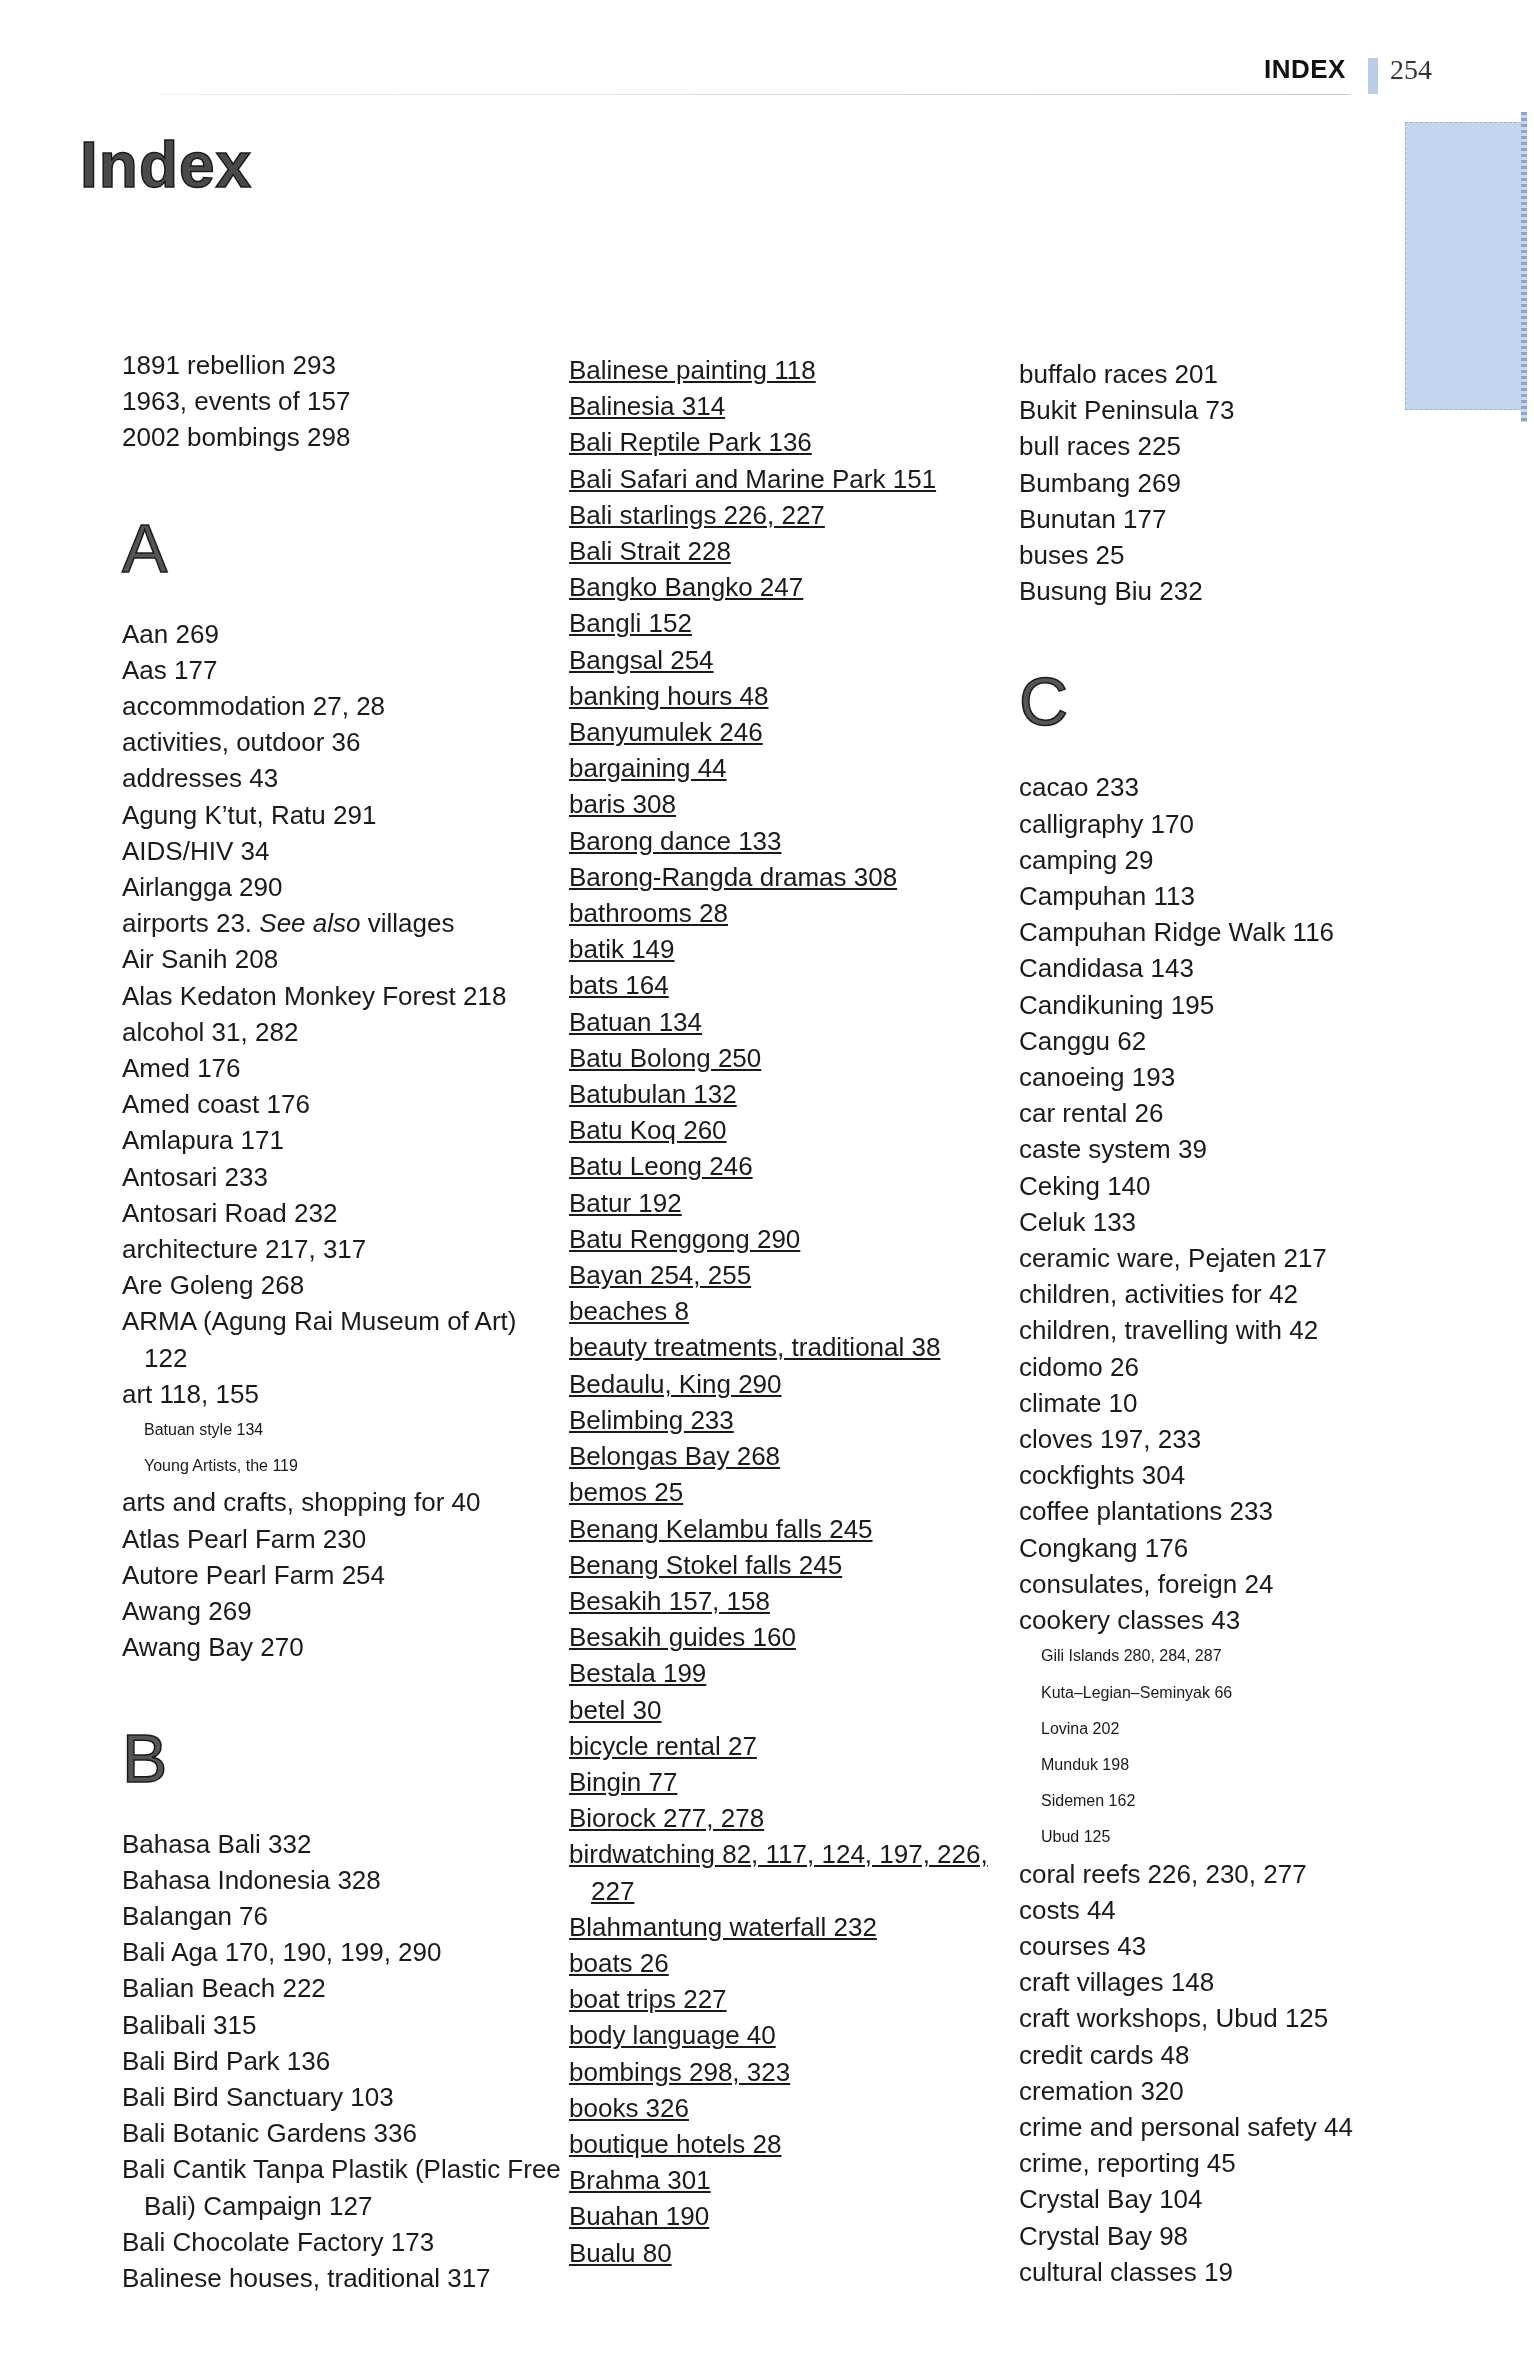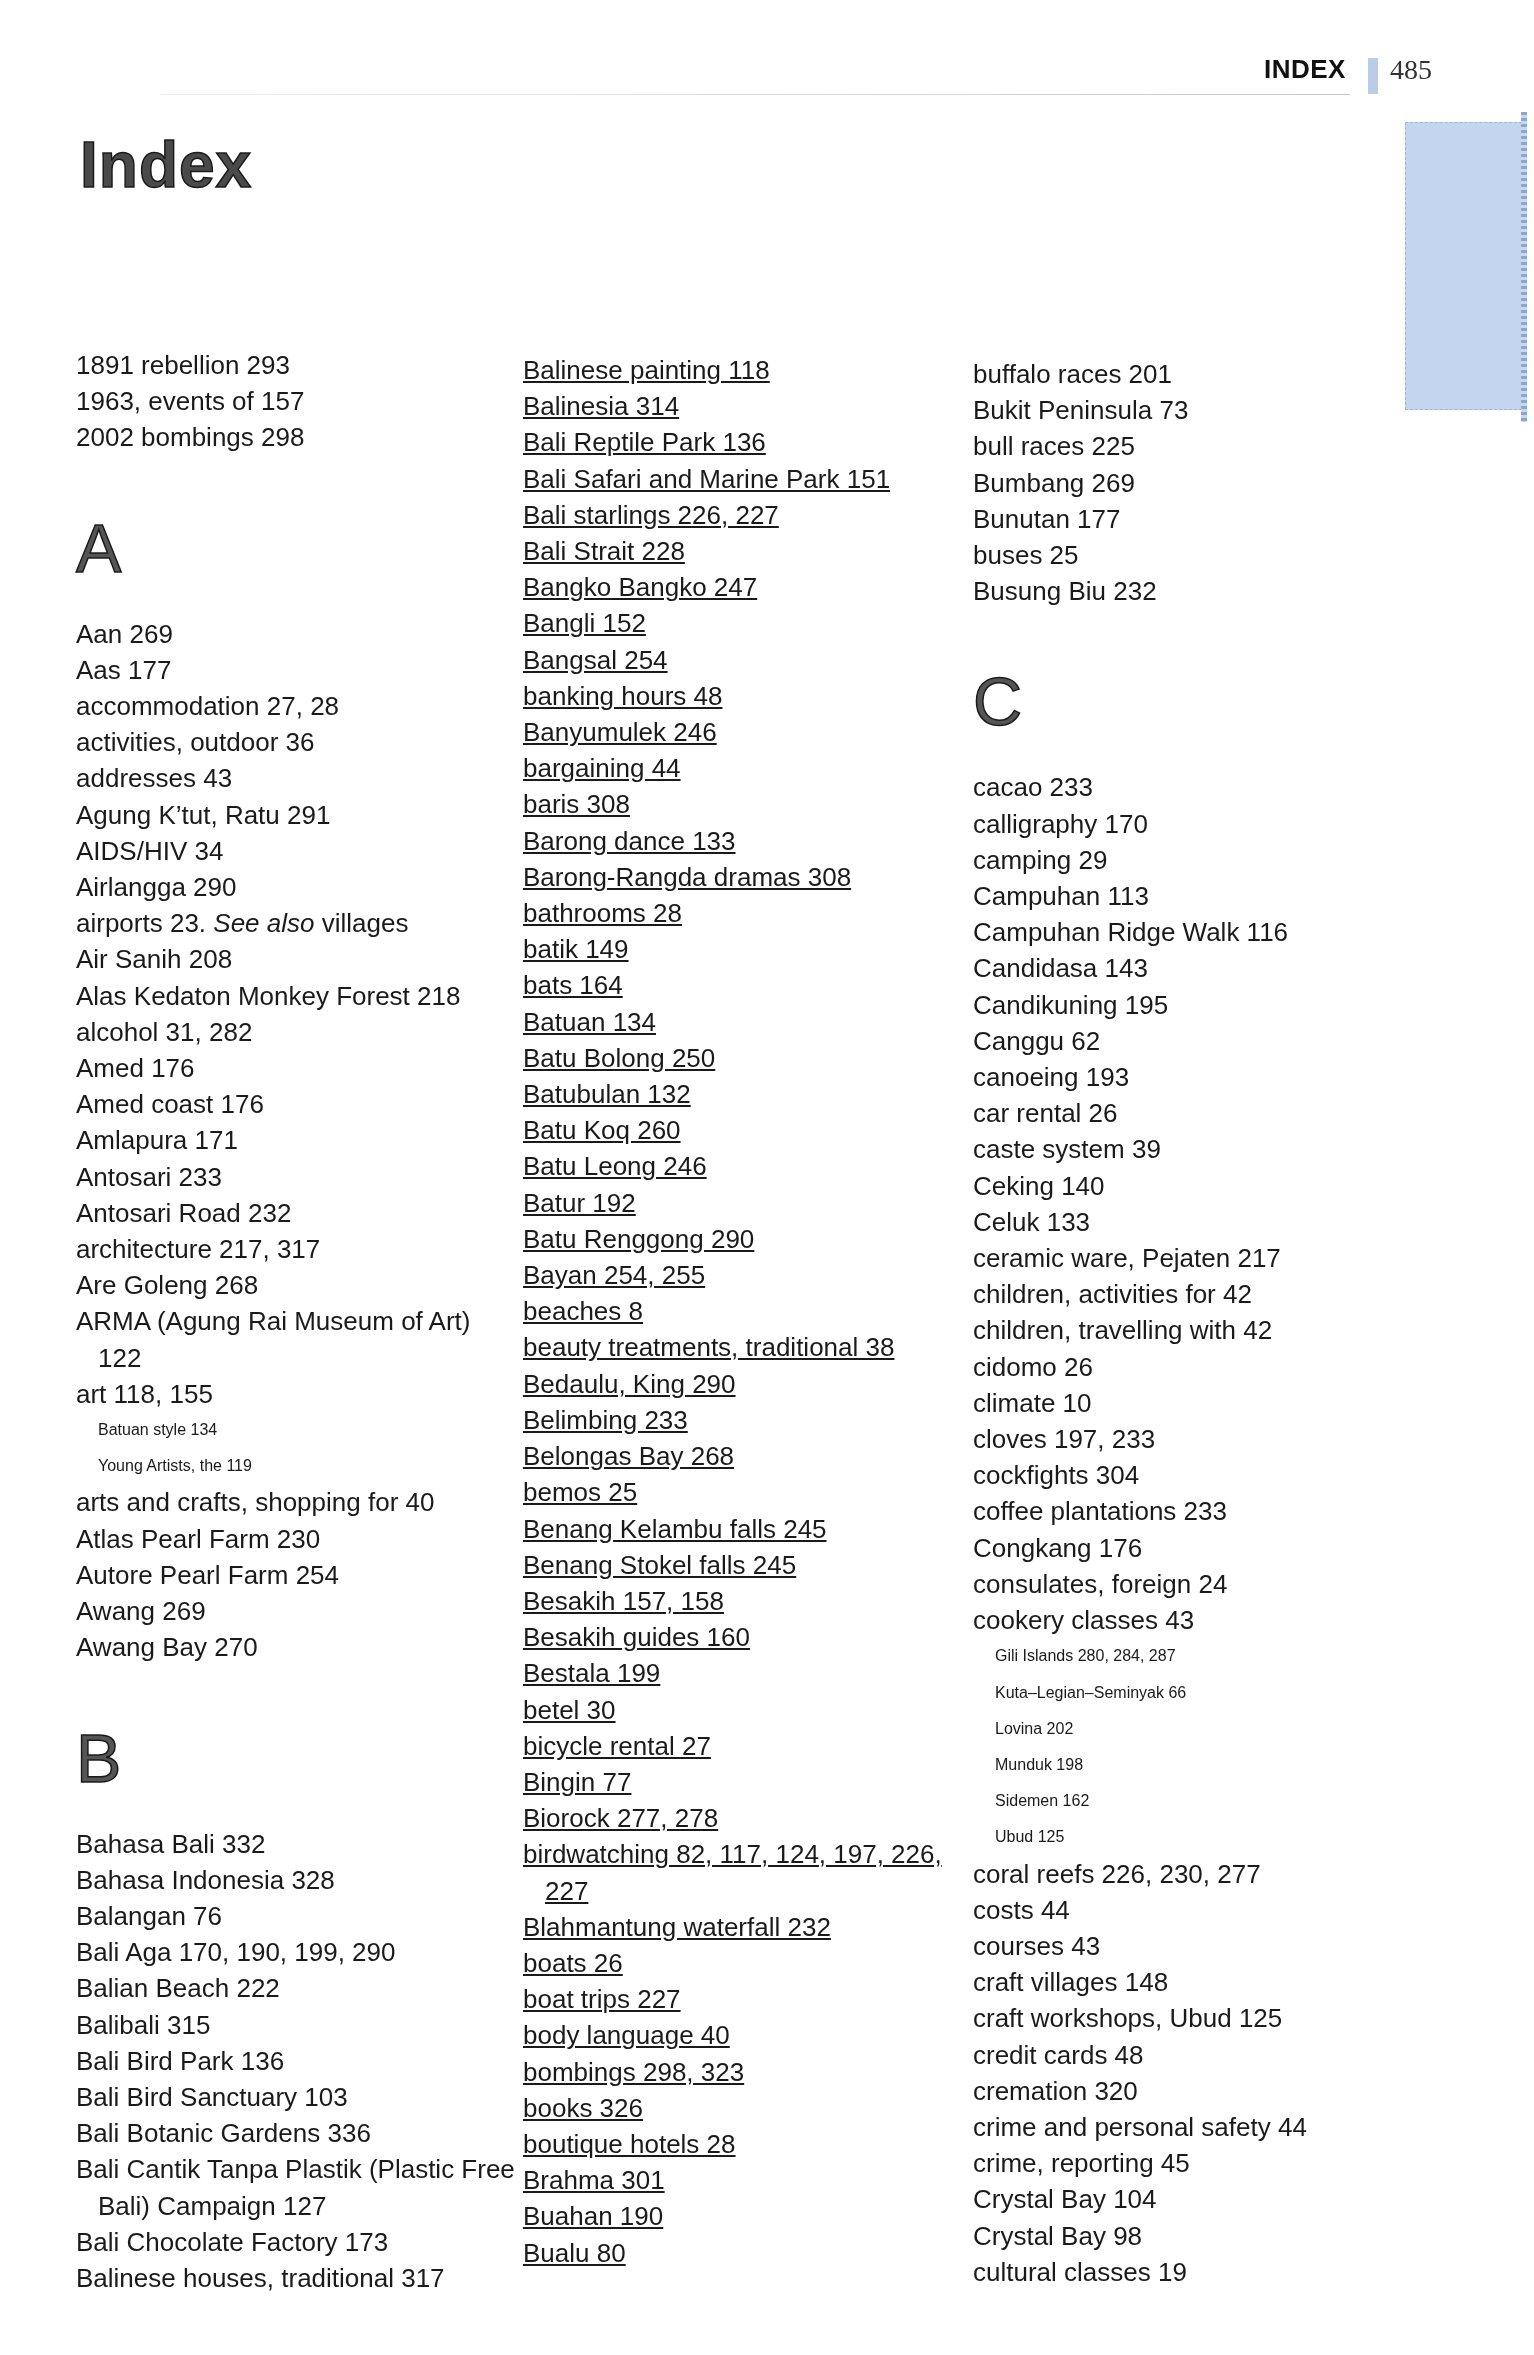--- a/index.html
+++ b/index.html
@@ -11,38 +11,38 @@
                   letter-spacing: 0.5px; color: #111; }
   .header-tab { position: absolute; left: 1368px; top: 58px; width: 10px; height: 36px; background: #b9cde9; }
   .header-page { position: absolute; left: 1390px; top: 54px; font-family: "Liberation Serif", "DejaVu Serif", serif;
                  font-size: 28px; color: #333; }
   .thumb-tab { position: absolute; left: 1405px; top: 122px; width: 116px; height: 286px;
                background: #c3d5ef; border-left: 1px dashed #9fb4d6; border-top: 1px dashed #9fb4d6; border-bottom: 1px dashed #9fb4d6; }
   .thumb-edge { position: absolute; left: 1521px; top: 112px; width: 6px; height: 310px;
                 background: repeating-linear-gradient(to bottom, #8ea6cc 0 3px, #c9d8ee 3px 6px); }
   .page-title { position: absolute; left: 80px; top: 128px; font-size: 64px; font-weight: bold;
                 color: #4a4a4a; -webkit-text-stroke: 1.5px #1a1a1a; letter-spacing: 1px; }
-  .column { position: absolute; top: 347px; width: 440px; }
+  .column { position: absolute; top: 347px; width: 440px; margin-left: 46px; }
   .col-1 { left: 76px; }
   .col-2 { left: 523px; top: 352px; text-decoration: underline; }
   .col-3 { left: 973px; top: 356px; }
   .entry { font-size: 26px; line-height: 36.2px; white-space: nowrap; }
   .entry.wrap { white-space: normal; padding-left: 22px; text-indent: -22px; }
   .entry.sub { font-size: 16px; padding-left: 22px; line-height: 36.2px; }
   .entry em { font-style: italic; }
   .letter { font-size: 68px; font-weight: normal; color: #555; -webkit-text-stroke: 1.5px #1a1a1a;
             line-height: 1; margin-top: 58px; margin-bottom: 34px; }
 </style>
 </head>
 <body>
 
 <div class="header-rule"></div>
 <div class="header-label">INDEX</div>
 <div class="header-tab"></div>
-<div class="header-page">485</div>
+<div class="header-page">254</div>
 <div class="thumb-tab"></div>
 <div class="thumb-edge"></div>
 
 <h1 class="page-title" style="margin:0;">Index</h1>
 
 <div class="column col-1">
     <div class="entry">1891 rebellion 293</div>
     <div class="entry">1963, events of 157</div>
     <div class="entry">2002 bombings 298</div>
     <div class="letter">A</div>

